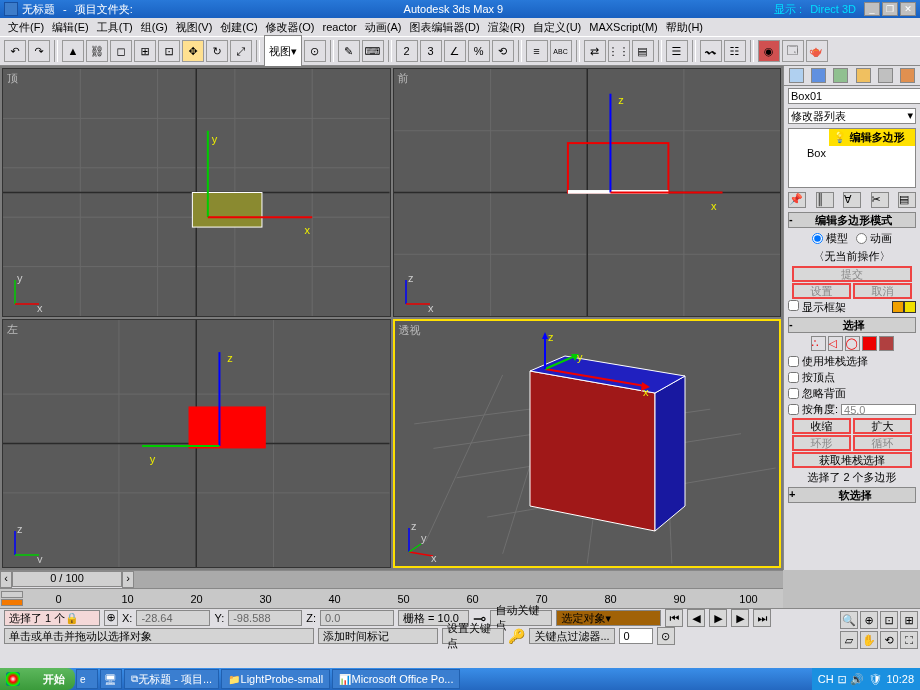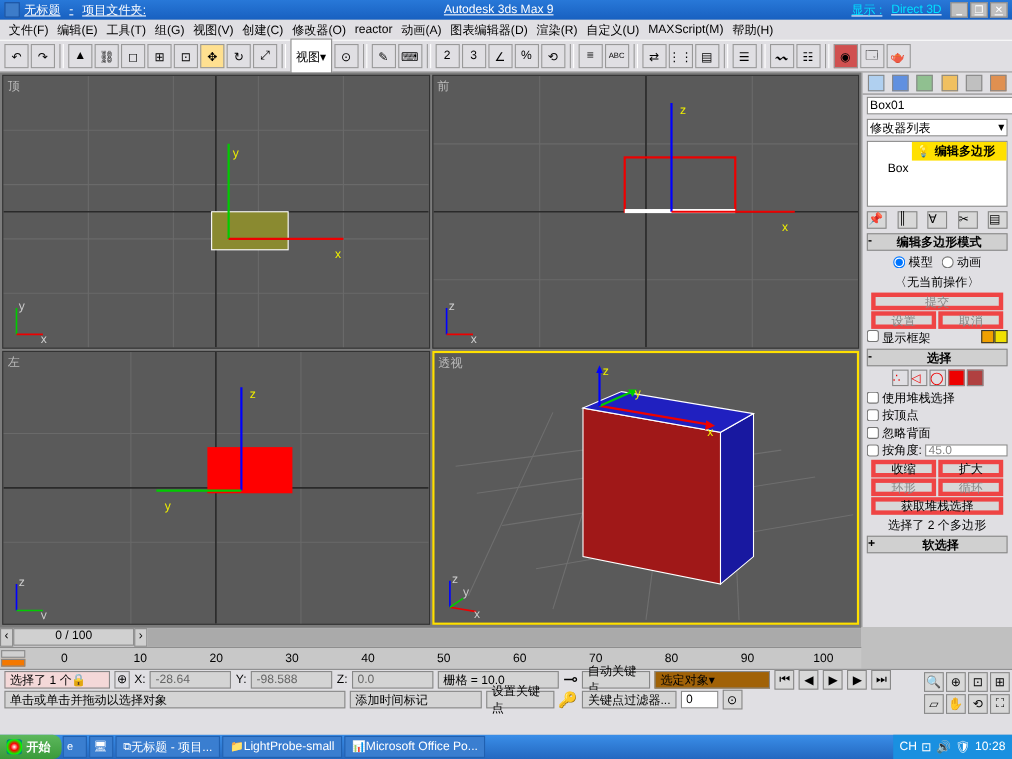--- a/index.html
+++ b/index.html
@@ -1,17 +1,17 @@
 <!DOCTYPE html>
 <html><head>
 <meta charset="utf-8">
 <style>
 * { margin: 0; padding: 0; box-sizing: border-box; font-family: "SimSun", Arial, sans-serif; font-size: 11px; }
 body { width: 920px; height: 690px; background: #c0c0c0; overflow: hidden; position: relative; }
-.titlebar { height: 18px; background: linear-gradient(#2878d8, #1860c0); color: #fff; display: flex; align-items: center; padding: 0 4px; text-decoration: underline; }
+.titlebar { height: 18px; background: linear-gradient(#2878d8, #1860c0); color: #fff; display: flex; align-items: center; padding: 0 4px; }
 .titlebar .icon { width: 14px; height: 14px; background: #3d7cc9; border: 1px solid #1850a0; margin-right: 4px; }
 .titlebar .spacer { flex: 1; }
 .titlebar .d3d { color: #00dfff; margin-right: 8px; }
 .winbtns { display: flex; gap: 2px; }
 .winbtn { width: 16px; height: 14px; background: #c0c0c0; border: 1px solid #888; display: flex; align-items: center; justify-content: center; font-size: 9px; cursor: pointer; }
 .menubar { height: 18px; background: #e0dfe3; display: flex; align-items: center; padding: 0 4px; color: #000; }
 .menubar span { padding: 0 4px; cursor: pointer; }
 .toolbar1 { height: 30px; background: #e0dfe3; border-top: 1px solid #fff; border-bottom: 1px solid #888; display: flex; align-items: center; padding: 0 4px; gap: 2px; }
 .tbtn { width: 22px; height: 22px; background: #e0dfe3; border: 1px solid #999; display: flex; align-items: center; justify-content: center; cursor: pointer; }
 .tbtn.active { background: #ffe090; }
@@ -24,42 +24,42 @@
 .grid { position: absolute; inset: 0; }
 .sidepanel { position: absolute; top: 66px; right: 0; width: 137px; height: 504px; background: #e0dfe3; border-left: 1px solid #888; overflow: hidden; }
 .tabstrip { height: 20px; display: flex; justify-content: space-around; border-bottom: 1px solid #888; padding: 2px; gap: 1px; }
 .tabicon { width: 15px; height: 15px; border: 1px solid #888; cursor: pointer; }
 .panelrow { padding: 2px 4px; display: flex; align-items: center; gap: 2px; }
 .panelinput { flex: 1; height: 16px; background: #fff; border: 1px solid #888; padding: 0 2px; }
 .modlist { margin: 2px 4px; height: 60px; background: #fff; border: 1px solid #888; }
 .modlist .item { padding: 1px 4px; }
 .modlist .item.sel { background: #ffe000; margin-left: 40px; }
 .rollhdr { height: 16px; background: #d0d0d0; border: 1px solid #888; margin: 2px 4px; text-align: center; font-weight: bold; cursor: pointer; }
-.rollbtn { height: 16px; background: #d8d8d8; border: 4px solid #ef4444; margin: 1px 4px; text-align: center; cursor: pointer; display: flex; align-items: center; justify-content: center; }
+.rollbtn { height: 16px; background: #d8d8d8; border: 2px solid #ef4444; margin: 1px 4px; text-align: center; cursor: pointer; display: flex; align-items: center; justify-content: center; }
 .rollbody { margin: 2px 4px; font-size: 10px; }
 .cbx { display: flex; align-items: center; gap: 3px; margin: 1px 0; }
 .cbx input { width: 11px; height: 11px; }
 .selicons { display: flex; gap: 2px; justify-content: center; margin: 3px 0; }
 .selicon { width: 15px; height: 15px; border: 1px solid #888; cursor: pointer; }
 .twobtnrow { display: flex; gap: 2px; margin: 1px 4px; }
 .twobtnrow .rollbtn { flex: 1; margin: 0; }
 .swatch { width: 12px; height: 12px; display: inline-block; border: 1px solid #333; }
 .timeslider { position: absolute; top: 570px; left: 0; width: 783px; height: 18px; background: #e0dfe3; border-top: 1px solid #888; display: flex; }
 .timeslider .handle { width: 110px; height: 16px; background: #d0d0d0; border: 1px solid #888; text-align: center; }
 .timeslider .track { flex: 1; background: #aaa; }
 .ruler { position: absolute; top: 588px; left: 0; width: 783px; height: 20px; background: #c8c8c8; border-top: 1px solid #888; display: flex; align-items: center; font-size: 9px; }
 .ruler span { flex: 1; text-align: center; }
 .statusbar { position: absolute; top: 608px; left: 0; width: 920px; height: 60px; background: #e0dfe3; border-top: 1px solid #888; }
 .statrow { display: flex; align-items: center; height: 18px; padding: 0 4px; gap: 4px; }
 .statfield { height: 16px; background: #d4d4d4; border: 1px solid #888; padding: 0 4px; display: flex; align-items: center; }
 .coord { width: 74px; }
 .playbtn { width: 18px; height: 18px; border: 1px solid #888; background: #d8d8d8; cursor: pointer; display: flex; align-items: center; justify-content: center; }
 .navicons { position: absolute; right: 2px; top: 2px; display: grid; grid-template-columns: repeat(4, 18px); gap: 2px; }
 .taskbar { position: absolute; bottom: 0; left: 0; width: 920px; height: 22px; background: linear-gradient(#3a8ee8, #2468c0); display: flex; align-items: center; }
-.startbtn { height: 22px; background: linear-gradient(#5db85d, #3a9a3a); color: #fff; padding: 0 10px 0 6px; display: flex; align-items: center; font-weight: bold; border-radius: 0 8px 8px 0; cursor: pointer; }
+.startbtn { height: 22px; background: linear-gradient(#5db85d, #3a9a3a); color: #fff; padding: 0 10px 0 6px; display: flex; align-items: center; font-weight: bold; border-radius: 0 8px 8px 0; cursor: pointer; gap: 19px; }
 .taskitem { height: 20px; background: #3a7ed0; border: 1px solid #2060b0; margin: 0 1px; padding: 0 6px; color: #fff; display: flex; align-items: center; cursor: pointer; font-size: 10px; }
 .tray { margin-left: auto; background: #1a90e0; height: 22px; display: flex; align-items: center; padding: 0 6px; color: #fff; gap: 4px; }
 .panelbtns { display: flex; justify-content: space-between; padding: 2px 4px; }
 .pbtn { width: 18px; height: 16px; border: 1px solid #888; background: #d8d8d8; cursor: pointer; }
 </style>
 </head>
 <body>
 
 <div class="titlebar">
   <div class="icon"></div>
@@ -378,21 +378,21 @@
 <div class="statusbar">
   <div class="statrow">
     <div class="statfield" style="width:96px;background:#f4d8d8"><span>选择了 1 个</span> 🔒</div>
     <div style="width:14px;height:16px;border:1px solid #888;text-align:center">⊕</div>
     <span>X:</span>
       <input class="statfield coord" style="color: rgb(102, 102, 102);" value="-28.64">
     <span>Y:</span>
       <input class="statfield coord" style="color: rgb(102, 102, 102);" value="-98.588">
     <span>Z:</span>
       <input class="statfield coord" style="color: rgb(102, 102, 102);" value="0.0">
-    <div class="statfield" style="width:110px">栅格 = 10.0</div>
+    <div class="statfield" style="width:71px">栅格 = 10.0</div>
     <div style="font-size:16px">⊸</div>
     <div class="statfield" style="width:62px;cursor:pointer">自动关键点</div>
     <div class="statfield" style="width:105px;background:#a16207"><span>选定对象</span> ▾</div>
     <div class="playbtn">⏮</div>
     <div class="playbtn">◀</div>
     <div class="playbtn">▶</div>
     <div class="playbtn">▶</div>
     <div class="playbtn">⏭</div>
   </div>
   <div class="statrow">

